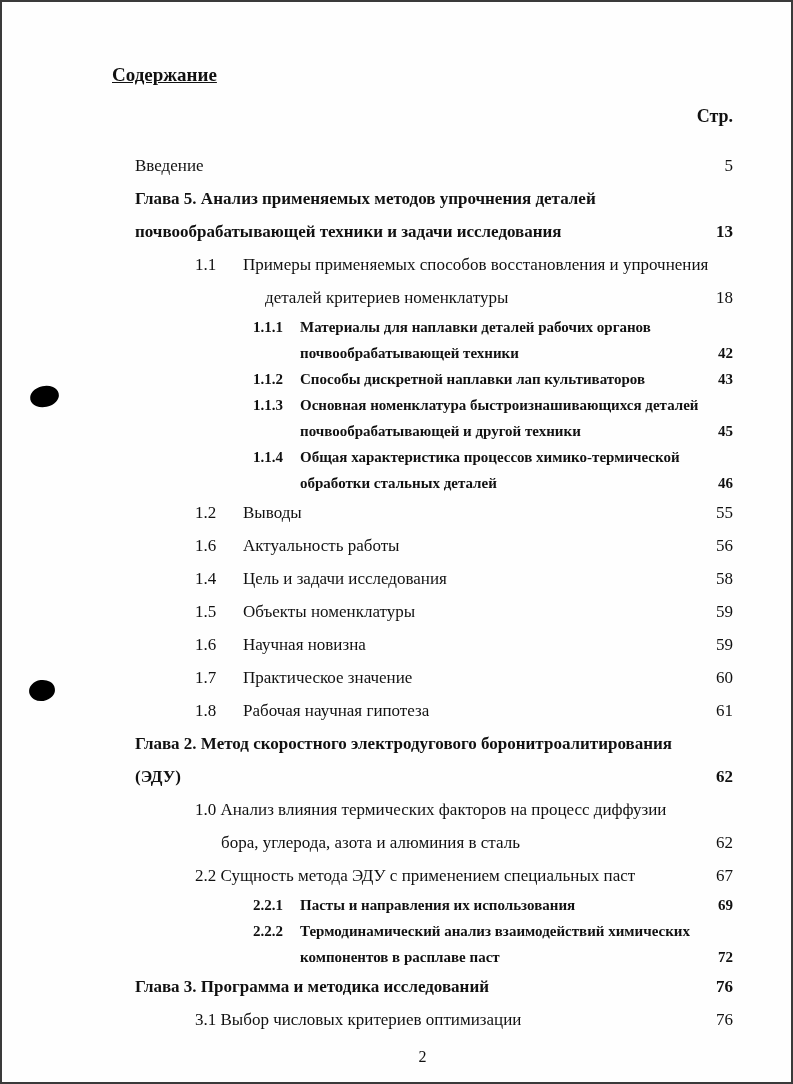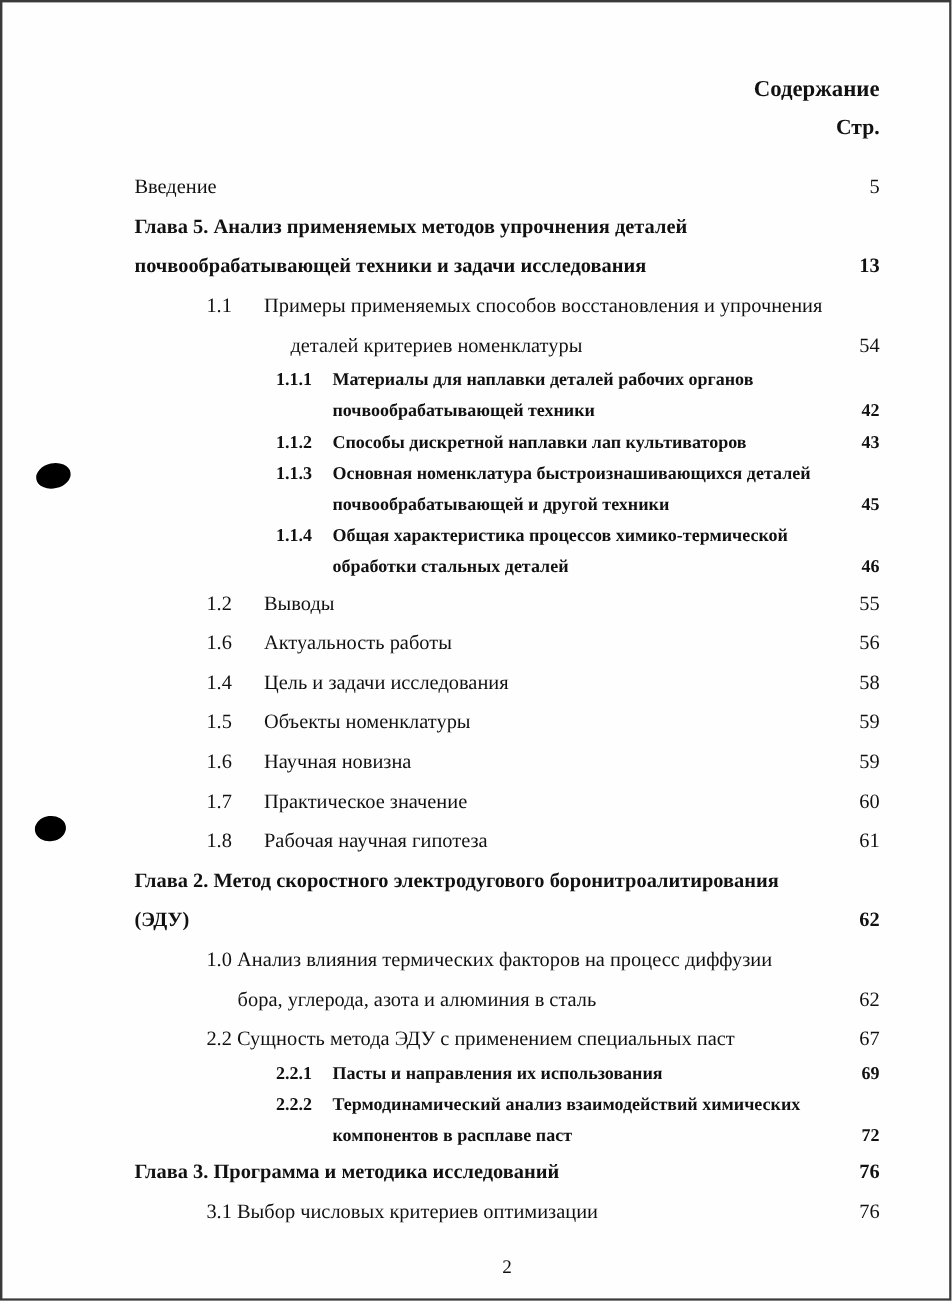--- a/index.html
+++ b/index.html
@@ -15,37 +15,38 @@
     background: #fefefe;
     border: 2px solid #3a3a3a;
     padding: 62px 58px 0 110px;
     font-family: "Liberation Serif", "DejaVu Serif", serif;
     color: #111;
     overflow: hidden;
   }
   .title {
     font-size: 19px;
     font-weight: 700;
-    text-align: right;
-    margin: 0 0 10px 0;
+    text-align: left;
+    margin: 0 0 20px 0;
+    text-decoration: underline;
   }
   .str-label {
     text-align: right;
     font-weight: 700;
     font-size: 18px;
     margin-bottom: 22px;
   }
   .toc { width: 100%; }
   .entry {
     display: flex;
     align-items: flex-end;
     font-size: 17px;
     line-height: 33px;
   }
-  .entry-text { display: flex; flex: 1; min-width: 0; }
+  .entry-text { display: flex; flex: 1; min-width: 0; margin-left: 23px; }
   .entry .num { flex: none; }
   .entry .lines { flex: 1; min-width: 0; }
   .entry .line { white-space: nowrap; }
   .entry .pg {
     flex: none;
     width: 44px;
     text-align: right;
   }
   .chapter { font-weight: 700; }
   .section { padding-left: 60px; }
@@ -106,21 +107,21 @@
         <div class="pg">13</div>
       </div>
       <div class="entry section">
         <div class="entry-text">
           <span class="num">1.1</span>
           <div class="lines">
             <div class="line">Примеры применяемых способов восстановления и упрочнения</div>
             <div class="line cont">деталей критериев номенклатуры</div>
           </div>
         </div>
-        <div class="pg">54</div>
+        <div class="pg">18</div>
       </div>
       <div class="entry subsection">
         <div class="entry-text">
           <span class="num">1.1.1</span>
           <div class="lines">
             <div class="line">Материалы для наплавки деталей рабочих органов</div>
             <div class="line cont">почвообрабатывающей техники</div>
           </div>
         </div>
         <div class="pg">42</div>

